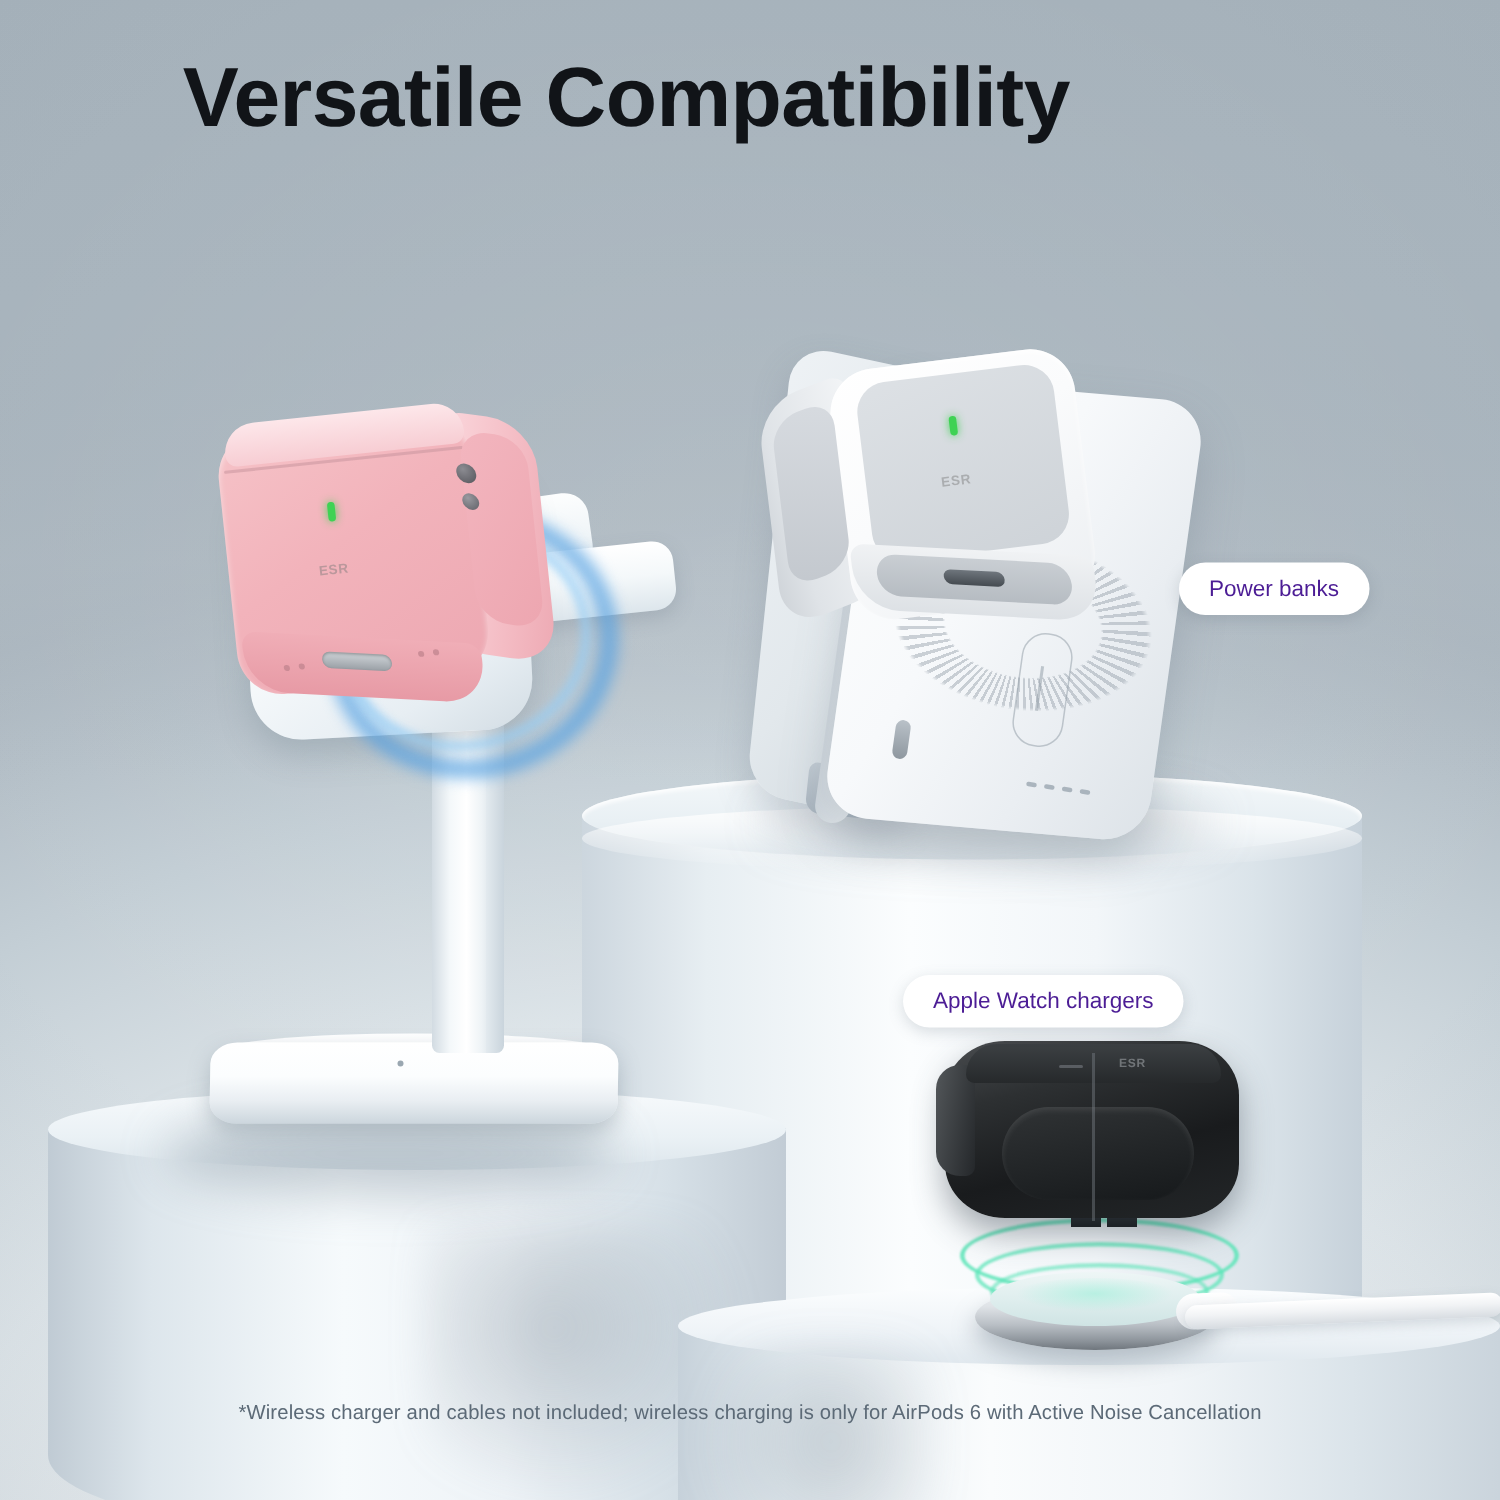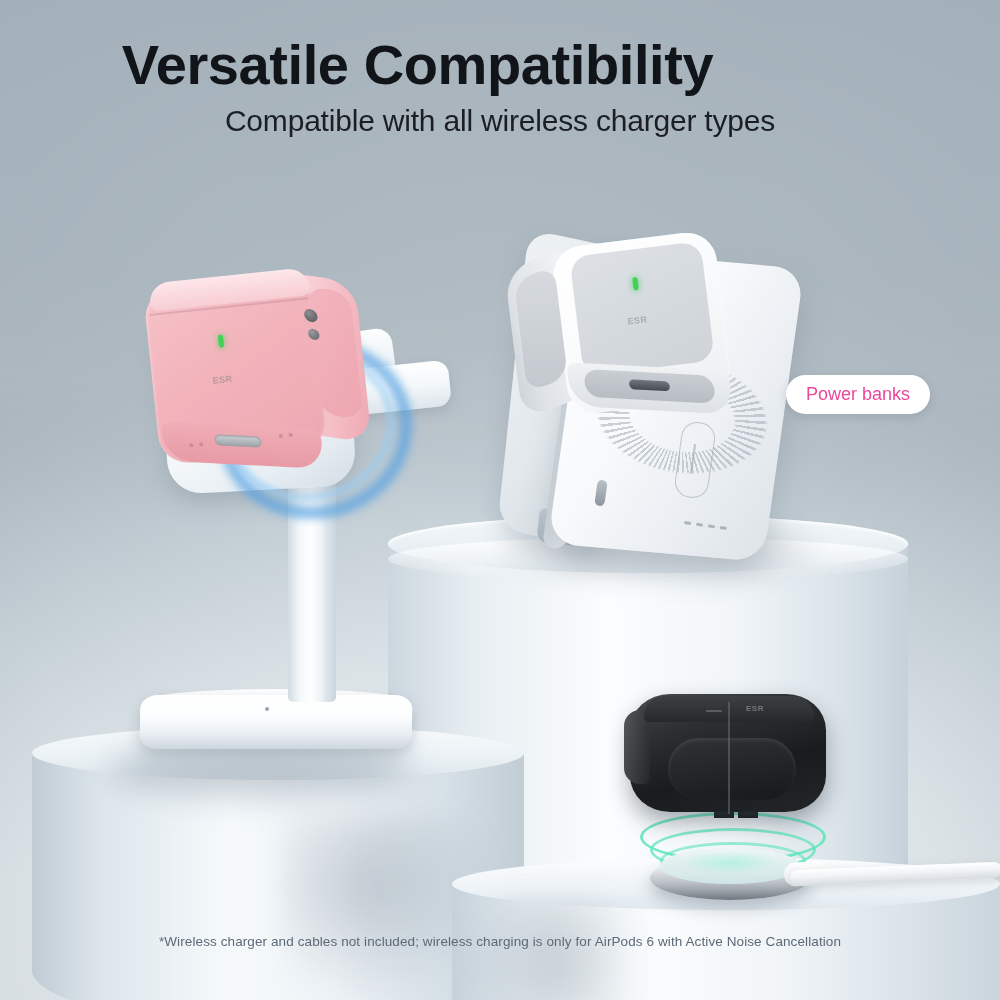--- a/index.html
+++ b/index.html
@@ -358,21 +358,21 @@
     position:absolute;left:0;top:36px;width:835px;text-align:center;
     font-size:56px;font-weight:700;color:#111418;letter-spacing:-.4px;
     line-height:1.05;
   }
   #subtitle{
     position:absolute;left:0;top:104px;width:1000px;text-align:center;
     font-size:30px;font-weight:400;color:#1b1f24;letter-spacing:-.2px;
   }
   .callout{
     position:absolute;background:#ffffff;border-radius:22px;
-    padding:9px 20px;font-size:18px;color:#ec4899;white-space:nowrap;
+    padding:9px 20px;font-size:15px;color:#4c1d95;white-space:nowrap;
     box-shadow:0 3px 10px rgba(90,105,118,.22);
   }
   #callout-power{left:786px;top:375px;}
   #callout-stands{left:46px;top:550px;}
   #callout-watch{left:602px;top:650px;}
   #footnote{
     position:absolute;left:0;top:934px;width:1000px;text-align:center;
     font-size:13.5px;color:#5c6a77;letter-spacing:.1px;
   }
 </style>
@@ -486,19 +486,19 @@
     <div class="body"></div>
     <div class="lcorner"></div>
     <div class="lid"></div>
     <div class="inner"></div>
     <div class="seam"></div>
     <div class="dash"></div>
     <div class="esr">ESR</div>
   </div>
 
   <div id="title">Versatile Compatibility</div>
-  <div id="subtitle">Compatible with all wireless charger types</div>
 
   <div class="callout" id="callout-power">Power banks</div>
+  <div class="callout" id="callout-watch">Apple Watch chargers</div>
 
   <div id="footnote">*Wireless charger and cables not included; wireless charging is only for AirPods 6 with Active Noise Cancellation</div>
 
 </div>
 
 </body></html>

